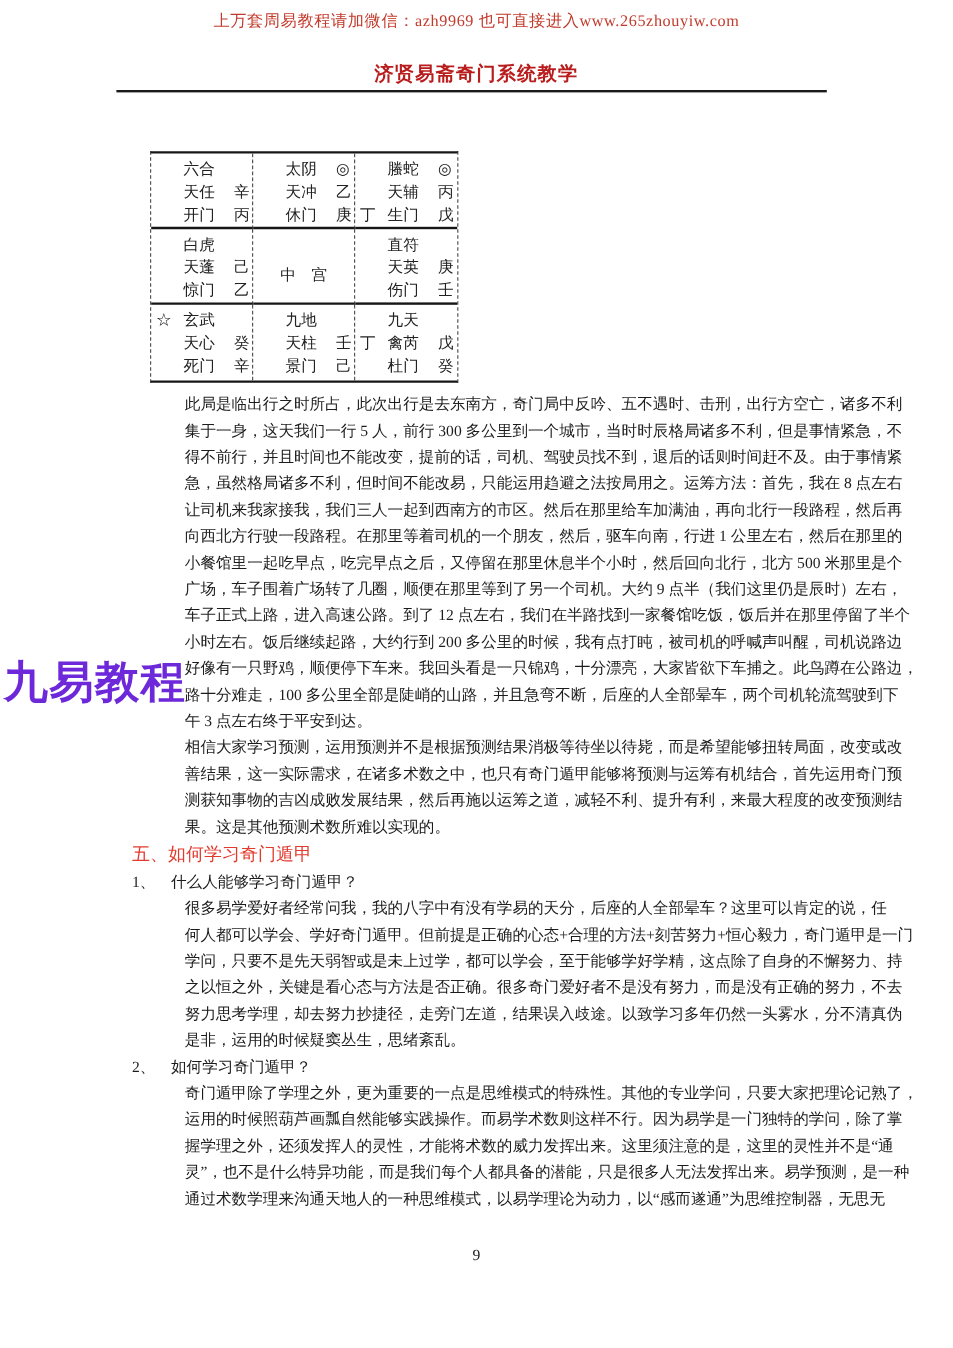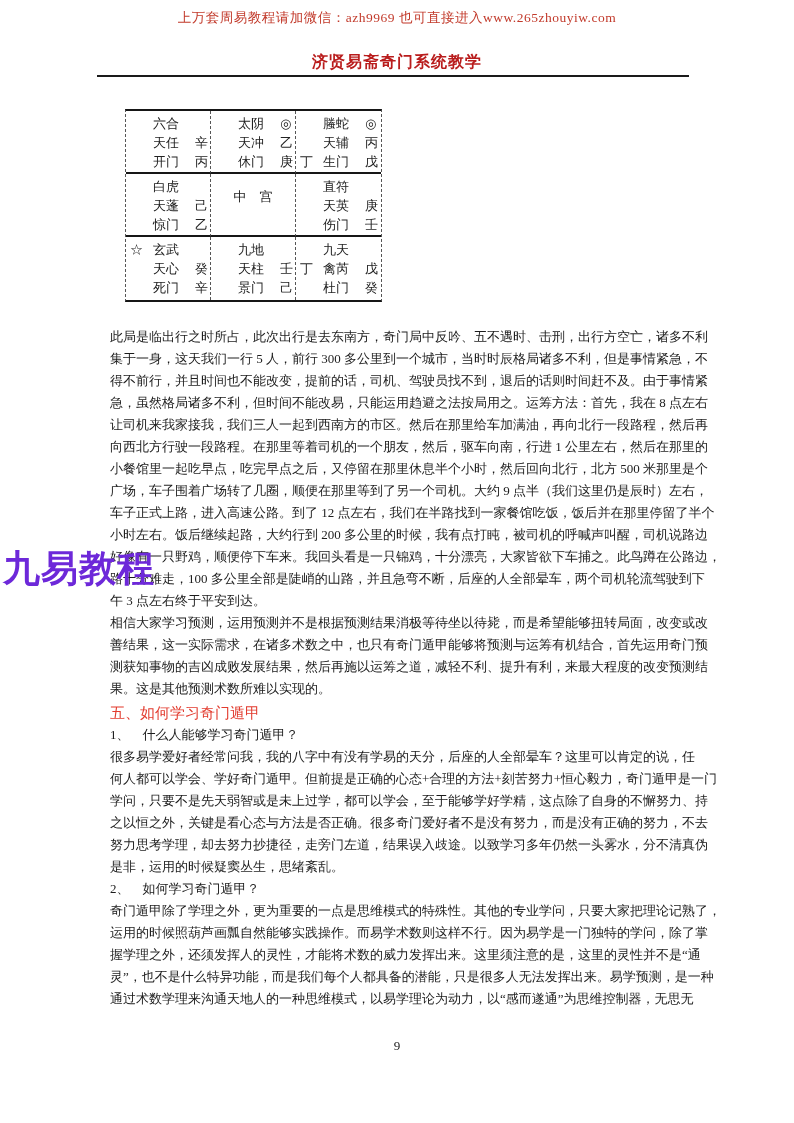--- a/index.html
+++ b/index.html
@@ -16,43 +16,43 @@
   .doc-title {
     position:absolute; top:52px; left:0; width:100%; text-align:center;
     font-size:16px; font-weight:bold; letter-spacing:1px;
     font-family:Liberation Serif, serif; color:#b91c1c;
   }
   .title-rule {
     position:absolute; top:75px; left:97px; width:592px; height:2px; background:#1a1a1a;
   }
   
   .qimen {
-    position:absolute; left:125px; top:109px;
+    position:absolute; left:125px; top:126px;
     display:grid; grid-template-columns:85px 85px 85px; grid-auto-rows:63px;
     border-top:2px solid #161616; border-bottom:2px solid #161616;
     border-left:1px dashed #555; border-right:1px dashed #555;
     font-size:13px; color:#222;
   }
   .qcell {
     border-right:1px dashed #555; border-bottom:2px solid #161616;
     box-sizing:border-box; padding-top:3px;
   }
   .qcell.lastcol { border-right:none; }
   .qcell.lastrow { border-bottom:none; }
-  .qcell.qcenter { display:flex; justify-content:center; padding-top:14px; }
+  .qcell.qcenter { display:flex; align-items:center; justify-content:center; padding-top:14px; }
   .cline { display:flex; height:19.3px; align-items:center; }
   .cl-left { width:27px; padding-left:4px; box-sizing:border-box; }
   .cl-main { width:34px; }
   .cl-right { margin-left:8px; }
   
   .body {
     position:absolute; left:110px; top:326px; width:582px;
     font-size:13px; color:#1c1c1c;
   }
-  .bline { height:22px; line-height:22px; white-space:pre; }
+  .bline { height:22px; line-height:22px; white-space:pre;margin-left:44px; }
   .qline { height:22px; line-height:22px; white-space:pre; }
   .section-heading {
     height:22px; line-height:22px; margin:2px 0 0 0;
     font-size:15px; font-weight:normal; color:#e23b2e;
     font-family:"Liberation Sans","DejaVu Sans",sans-serif;
   }
   .watermark {
     position:absolute; left:3px; top:550px; z-index:5;
     font-size:37px; font-weight:900; line-height:1; letter-spacing:1px;
     color:#6d28d9; font-family:Liberation Sans, sans-serif;

